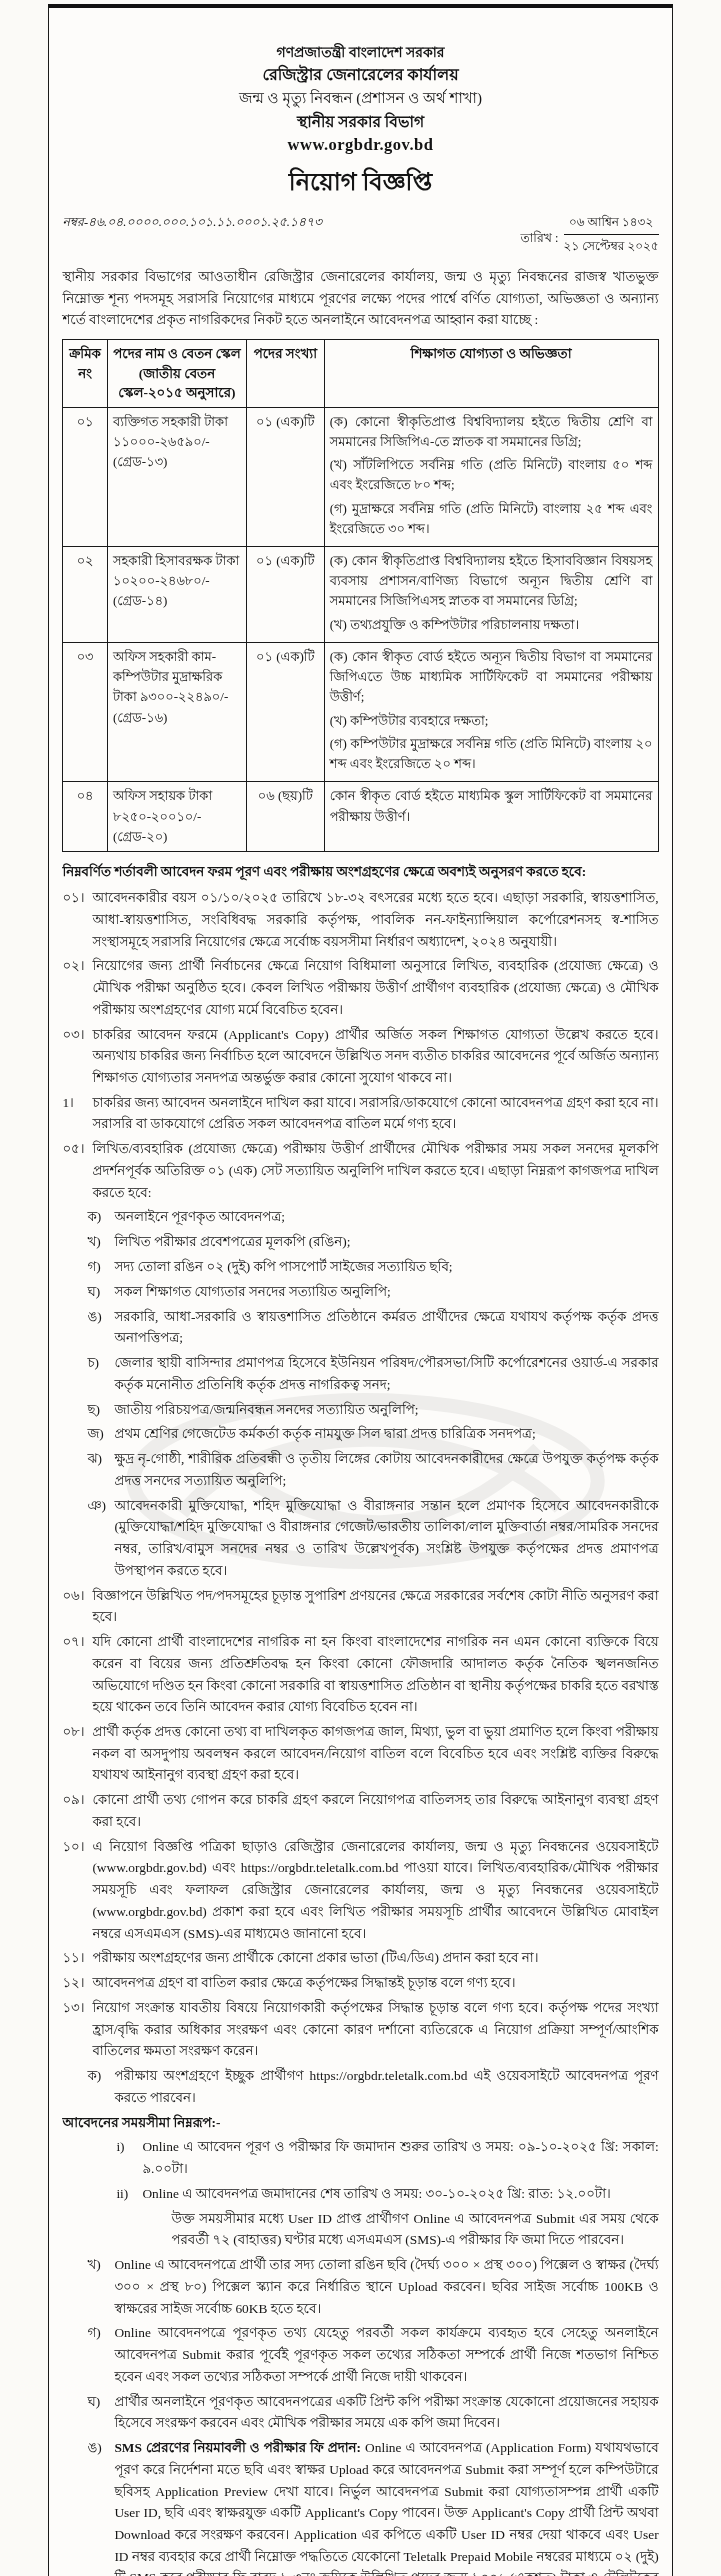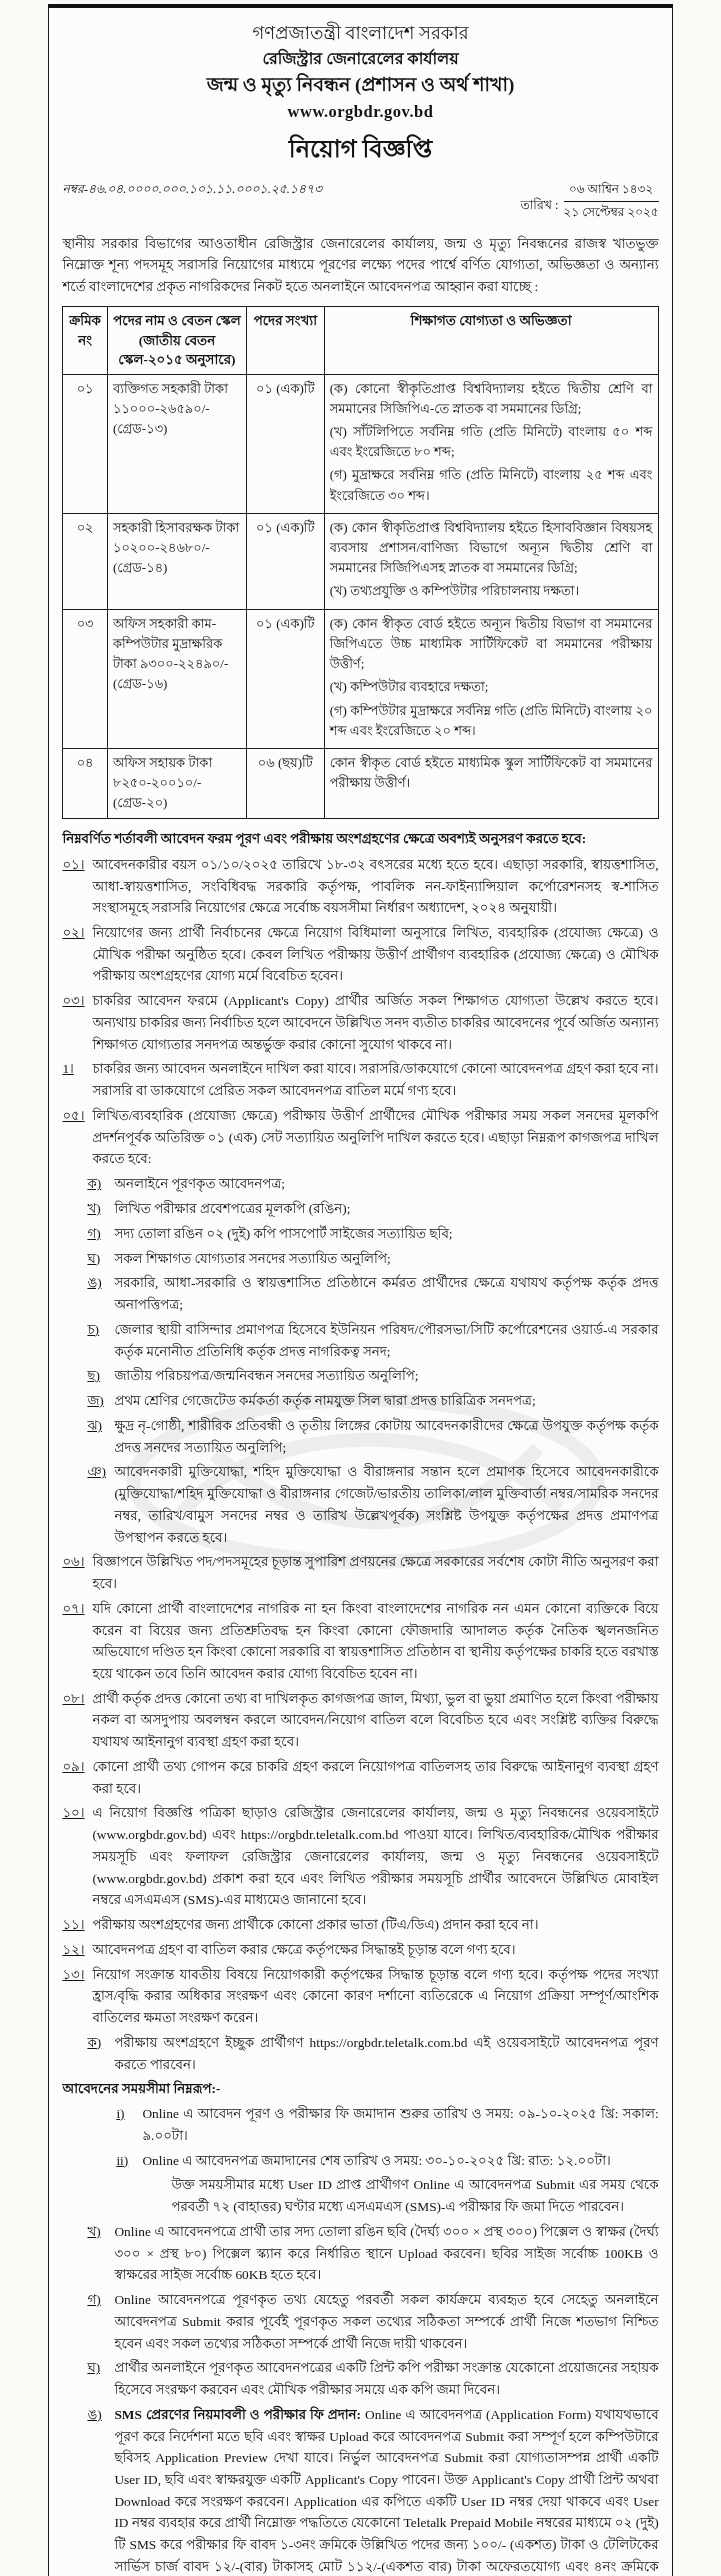--- a/index.html
+++ b/index.html
@@ -2,23 +2,23 @@
 <html lang="bn" style="font-size:8.2px"><head>
 <meta charset="utf-8">
 <style>
   html,body{margin:0;padding:0;background:#e9e7e2;}
   body{width:721px;font-family:"Liberation Serif","DejaVu Serif",serif;color:#141414;}
   .canvas{width:721px;min-height:2956px;background:#fbfaf7;position:relative;overflow:hidden;}
   .sheet{width:625px;margin:4.1px auto 0 auto;background:#fdfcfa;border:1px solid #1a1a1a;border-top:4.6px solid #111;
          padding:7.2px 13.4px 15.5px 13.4px;box-sizing:border-box;position:relative;min-height:2937px;}
   
   .hdr{ text-align:center; line-height:1.5;}
-  .hdr .l1{font-size:18px;font-weight:normal;margin-top:5px;}
+  .hdr .l1{font-size:14px;font-weight:bold;margin-top:27px;}
   .hdr .l2{font-size:16px;font-weight:bold;}
-  .hdr .l3{font-size:19px;font-weight:bold;}
+  .hdr .l3{font-size:15px;font-weight:normal;}
   .hdr .l4{font-size:15.5px;font-weight:bold;}
   .hdr .l5{font-size:16.5px;font-weight:bold;letter-spacing:0.5px;}
   .hdr .title{font-size:24px;font-weight:bold;margin-top:6px;margin-bottom:3.1px;}
   
   .memo{display:flex;justify-content:space-between;align-items:flex-start;margin-top:13.4px;font-size:12.4px;}
   .memo .num{white-space:nowrap;font-style:italic;}
   .memo .dt{display:flex;gap:5.2px;align-items:center;}
   .memo .dt-label{padding-top:8.2px;}
   .frac{display:inline-block;text-align:center;font-size:12px;}
   .frac .top{padding:0 4.1px 1px 4.1px;border-bottom:0.8px solid #141414;}
@@ -32,21 +32,21 @@
   td.c{text-align:center;white-space:nowrap;}
   td.post{width:128px;line-height:1.55;}
   td.cnt{width:66px;text-align:center;white-space:nowrap;}
   th.sl, td.sl{width:33px;text-align:center;}
   td.quals{line-height:1.55;}
   td.quals .ql{margin-bottom:3.1px;text-align:justify;}
   
   .cond-head{font-size:13.4px;font-weight:bold;margin-top:10.3px;line-height:1.55;}
   .conds{margin-top:4.1px;font-size:13.4px;line-height:1.62;}
   .crow{display:flex;align-items:flex-start;margin-top:3.1px;}
-  .crow .no{flex:0 0 30px;white-space:nowrap;text-decoration:underline;}
+  .crow .no{flex:0 0 30px;white-space:nowrap;}
   .crow .tx{flex:1;text-align:justify;}
   .crow.sub{padding-left:25px;}
   .crow.sub .no{flex:0 0 27px;}
   .crow.sub2{padding-left:54px;}
   .crow.sub2 .no{flex:0 0 26px;}
   .crow.cont{padding-left:79px;justify-content:flex-end;}
   .bold{font-weight:bold;}
   
   .wm{position:absolute;left:46px;top:1365px;width:541px;height:216px;opacity:.07;pointer-events:none;}
 </style>
@@ -61,20 +61,21 @@
         <ellipse cx="500" cy="200" rx="430" ry="150"></ellipse>
         <path d="M160 260 C 300 80, 700 80, 860 250"></path>
         <path d="M220 150 C 420 320, 640 320, 820 140"></path>
       </g>
     </svg>
 
     <div class="hdr">
       <div class="l1">গণপ্রজাতন্ত্রী বাংলাদেশ সরকার</div>
       <div class="l2">রেজিস্ট্রার জেনারেলের কার্যালয়</div>
       <div class="l3">জন্ম ও মৃত্যু নিবন্ধন (প্রশাসন ও অর্থ শাখা)</div>
+      <div class="l4">স্থানীয় সরকার বিভাগ</div>
       <div class="l5">www.orgbdr.gov.bd</div>
       <div class="title">নিয়োগ বিজ্ঞপ্তি</div>
     </div>
 
     <div class="memo">
       <div class="num">নম্বর-৪৬.০৪.০০০০.০০০.১০১.১১.০০০১.২৫.১৪৭৩</div>
       <div class="dt">
         <span class="dt-label">তারিখ :</span>
         <span class="frac">
           <span class="top" style="display:block">০৬ আশ্বিন ১৪৩২</span>

